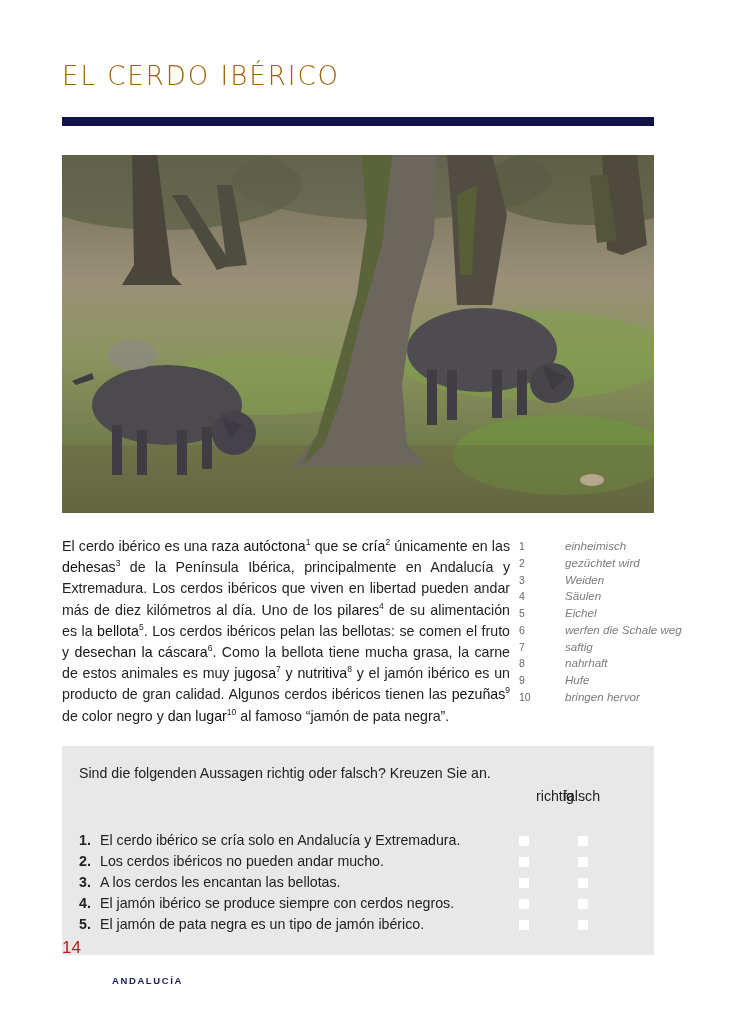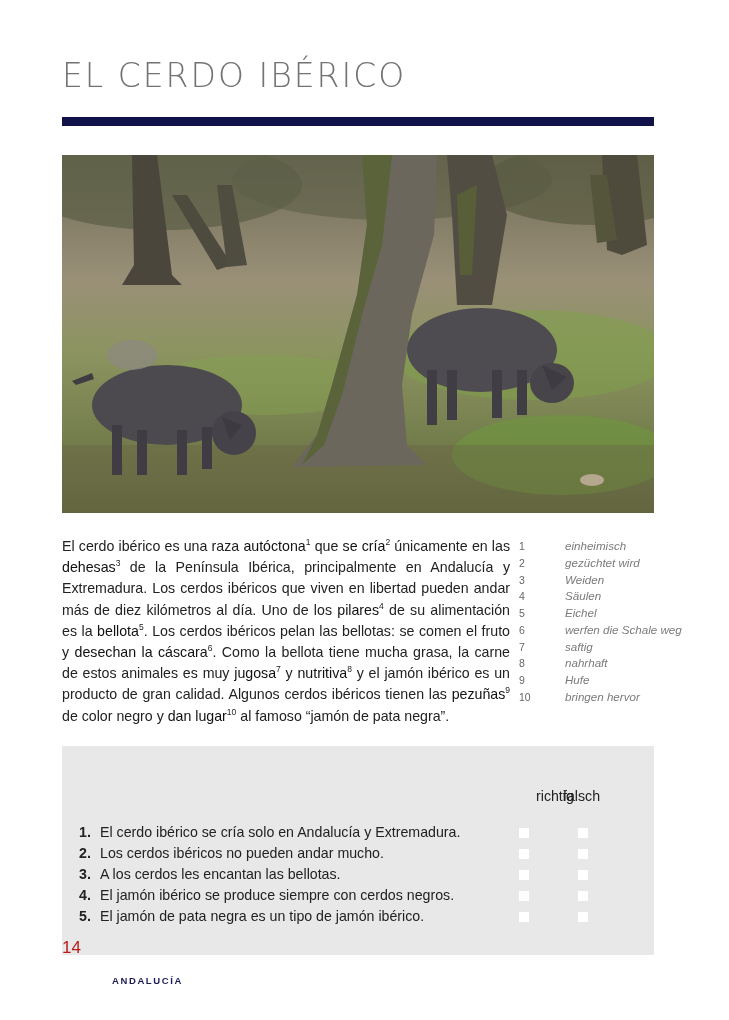--- a/index.html
+++ b/index.html
@@ -2,21 +2,21 @@
 <html><head>
 <meta charset="utf-8">
 <style>
   * { box-sizing: border-box; margin: 0; padding: 0; }
   html, body { width: 729px; height: 1020px; background: #ffffff; overflow: hidden; }
   body { position: relative; font-family: "Liberation Sans", "DejaVu Sans", sans-serif; color: #1e1e1e; }
 
   .title {
     position: absolute; left: 62px; top: 56px;
     font-family: "DejaVu Sans", sans-serif; font-weight: 200;
-    font-size: 33px; letter-spacing: 2px; color: #737373;
+    font-size: 26px; letter-spacing: 2px; color: #a16207;
     line-height: 40px;
   }
   .title-rule {
     position: absolute; left: 62px; top: 117px; width: 592px; height: 9px;
     background: #12124a;
   }
 
   .photo {
     position: absolute; left: 62px; top: 155px; width: 592px; height: 358px;
     overflow: hidden;
@@ -46,21 +46,21 @@
   }
   .ex-instr {
     position: absolute; left: 17px; top: 19px;
     font-size: 14.2px; color: #222;
   }
   .col-head {
     position: absolute; top: 42px; font-size: 14.2px; color: #222;
   }
   .col-richtig { left: 442px; margin-left: 32px; }
   .col-falsch { left: 501px; }
-  .ex-list { position: absolute; left: 17px; top: 76px; width: 560px; list-style: none; }
+  .ex-list { position: absolute; left: 17px; top: 84px; width: 560px; list-style: none; }
   .ex-row { position: relative; height: 21px; font-size: 14.2px; line-height: 21px; color: #222; }
   .ex-num { display: inline-block; width: 21px; font-weight: bold; }
   .cb {
     position: absolute; top: 6px; width: 10px; height: 10px; background: #ffffff;
     border: none; cursor: pointer;
   }
   .cb-r { left: 440px; }
   .cb-f { left: 499px; }
 
   .footer-page {
@@ -142,20 +142,21 @@
   <li><span class="num">4</span><span class="word">Säulen</span></li>
   <li><span class="num">5</span><span class="word">Eichel</span></li>
   <li><span class="num">6</span><span class="word">werfen die Schale weg</span></li>
   <li><span class="num">7</span><span class="word">saftig</span></li>
   <li><span class="num">8</span><span class="word">nahrhaft</span></li>
   <li><span class="num">9</span><span class="word">Hufe</span></li>
   <li><span class="num">10</span><span class="word">bringen hervor</span></li>
 </ol>
 
 <section class="exercise">
+  <div class="ex-instr">Sind die folgenden Aussagen richtig oder falsch? Kreuzen Sie an.</div>
   <div class="col-head col-richtig">richtig</div>
   <div class="col-head col-falsch">falsch</div>
   <ol class="ex-list">
     <li class="ex-row">
       <span class="ex-num">1.</span><span>El cerdo ibérico se cría solo en Andalucía y Extremadura.</span>
       <span class="cb cb-r"></span>
       <span class="cb cb-f"></span>
     </li>
     <li class="ex-row">
       <span class="ex-num">2.</span><span>Los cerdos ibéricos no pueden andar mucho.</span>

